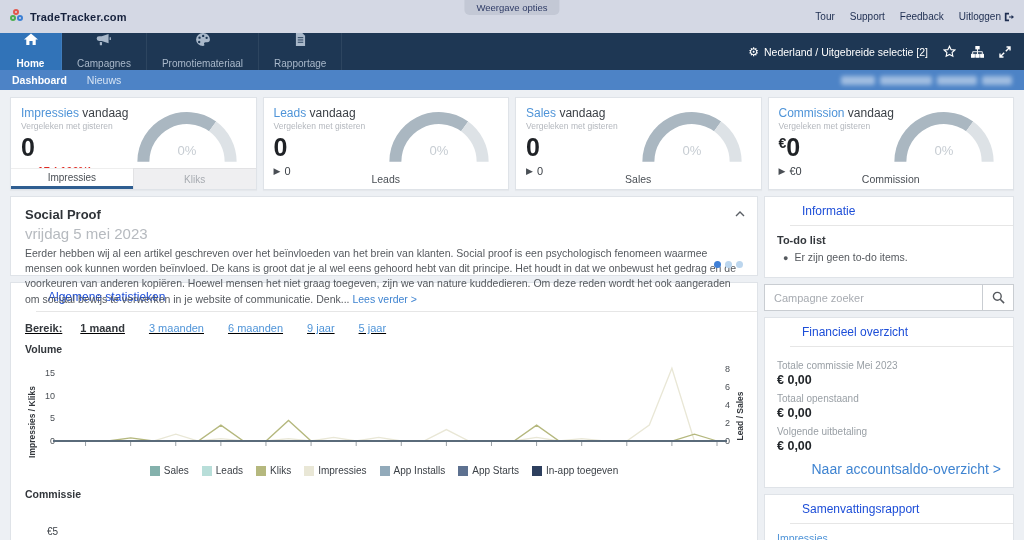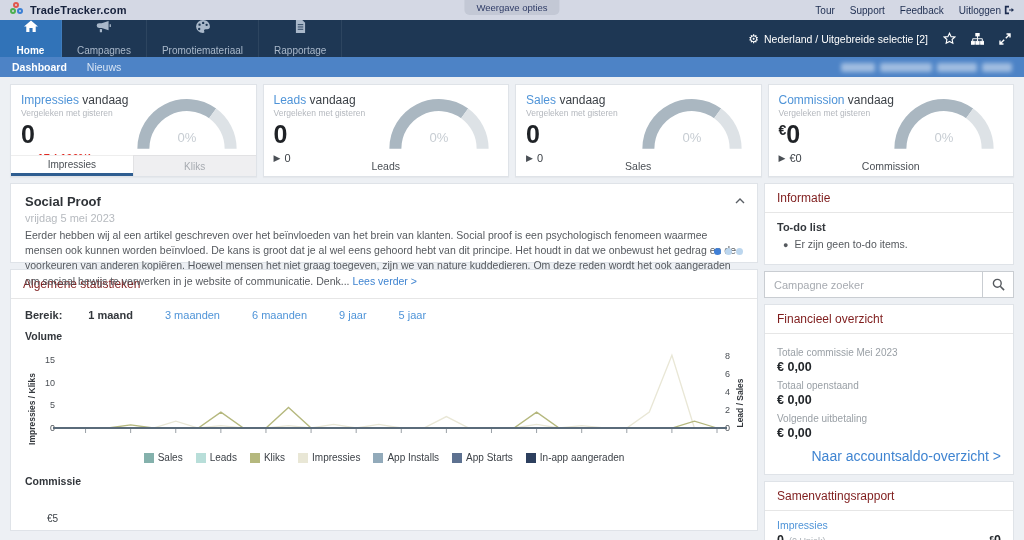--- a/index.html
+++ b/index.html
@@ -1,20 +1,20 @@
 <!DOCTYPE html>
 <html><head>
 <meta charset="utf-8">
 <style>
   * { margin:0; padding:0; box-sizing:border-box; }
   html,body { width:1024px; height:540px; overflow:hidden; }
   body { font-family:"Liberation Sans",sans-serif; background:#edf0f4; position:relative; }
 
   
-  .topbar { height:20px; background:#d4d8e4; display:flex; align-items:center; padding:0 10px; position:relative; }
+  .topbar { height:33px; background:#d4d8e4; display:flex; align-items:center; padding:0 10px; position:relative; }
   .logo { display:flex; align-items:center; gap:4px; }
   .logo-dots { position:relative; width:16px; height:16px; }
   .logo-dots i { position:absolute; width:6px; height:6px; border-radius:50%; border:2px solid; background:transparent; }
   .logo-dots i:nth-child(1){ top:0; left:3px; border-color:#e2574c; }
   .logo-dots i:nth-child(2){ top:6px; left:0; border-color:#4caf50; }
   .logo-dots i:nth-child(3){ top:6px; left:7px; border-color:#3b7fd4; }
   .logo-text { font-size:11px; font-weight:bold; color:#16213c; letter-spacing:.2px; }
   .view-tab { position:absolute; left:50%; transform:translateX(-50%); top:0; background:#c3c8d5; border-radius:0 0 5px 5px; padding:2px 12px; font-size:9.5px; color:#2e3b66; }
   .top-links { margin-left:auto; display:flex; align-items:center; gap:15px; font-size:10px; color:#1d2d50; }
   .top-links span { cursor:pointer; display:flex; align-items:center; gap:3px; }
@@ -63,33 +63,33 @@
   .ctab.inactive { background:#efeff1; color:#a7abb1; border-top:1px solid #e2e2e4; border-left:1px solid #e2e2e4; }
   .card-footer { position:absolute; bottom:4px; left:0; right:0; text-align:center; font-size:10.5px; color:#4a4f55; }
 
   .main-row { display:flex; gap:6px; }
   .left-col { flex:1; min-width:0; }
   .right-col { width:250px; flex:none; }
 
   
   .social-card { background:#fff; border:1px solid #dfe3e8; padding:10px 14px 8px; position:relative; margin-bottom:6px; height:80px; }
   .sp-title { font-size:13px; font-weight:bold; color:#2f3338; }
-  .sp-date { font-size:11px; color:#b6babf; margin:3px 0 4px; }
+  .sp-date { font-size:15px; color:#b6babf; margin:3px 0 4px; }
   .sp-body { font-size:10.5px; color:#55595e; line-height:1.45; }
   .sp-link { color:#3f84d1; cursor:pointer; }
   .sp-chevron { position:absolute; top:6px; right:12px; cursor:pointer; }
   .sp-dots { position:absolute; bottom:7px; right:14px; display:flex; gap:4px; }
   .sp-dots i { width:7px; height:7px; border-radius:50%; background:#bcd6ee; cursor:pointer; }
   .sp-dots i.on { background:#3f7fd6; }
 
   
   .panel { background:#fff; border:1px solid #dfe3e8; margin-bottom:6px; }
-  .panel-header { padding:7px 12px; font-size:12px; color:#7f1d1d; border-bottom:1px solid #e6e6e6; }
+  .panel-header { padding:7px 12px; font-size:12px; color:#1d4ed8; border-bottom:1px solid #e6e6e6;margin-left:25px; }
   .stats-body { padding:10px 14px 6px; }
-  .bereik-row { display:flex; align-items:center; gap:32px; font-size:11px; }
+  .bereik-row { display:flex; align-items:center; gap:24px; font-size:11px;text-decoration:underline; }
   .bereik-label { font-weight:bold; color:#33373c; margin-right:-6px; }
   .range { color:#4f94d8; cursor:pointer; }
   .range.active { color:#33373c; font-weight:bold; }
   .vol-label { font-size:10.5px; font-weight:bold; color:#33373c; margin:9px 0 0; }
   .legend { display:flex; justify-content:center; gap:13px; font-size:10px; color:#3c4147; margin-top:0px; flex-wrap:wrap; }
   .legend .li { display:flex; align-items:center; gap:4px; }
   .legend .sw { width:10px; height:10px; display:inline-block; }
   .comm-label { font-size:10.5px; font-weight:bold; color:#33373c; margin-top:12px; }
   .comm-tick { font-size:10px; color:#3c4147; margin:26px 0 0 22px; }
 
@@ -388,21 +388,21 @@
               <span class="li">
                 <span class="sw" style="background: rgb(146, 170, 186);"></span>
                 <span>App Installs</span>
               </span>
               <span class="li">
                 <span class="sw" style="background: rgb(93, 113, 144);"></span>
                 <span>App Starts</span>
               </span>
               <span class="li">
                 <span class="sw" style="background: rgb(45, 63, 94);"></span>
-                <span>In-app aangeraden</span>
+                <span>In-app toegeven</span>
               </span>
             </div>
           <div class="comm-label">Commissie</div>
           <div class="comm-tick">€5</div>
         </div>
       </div>
     </div>
 
     <div class="right-col">
 

